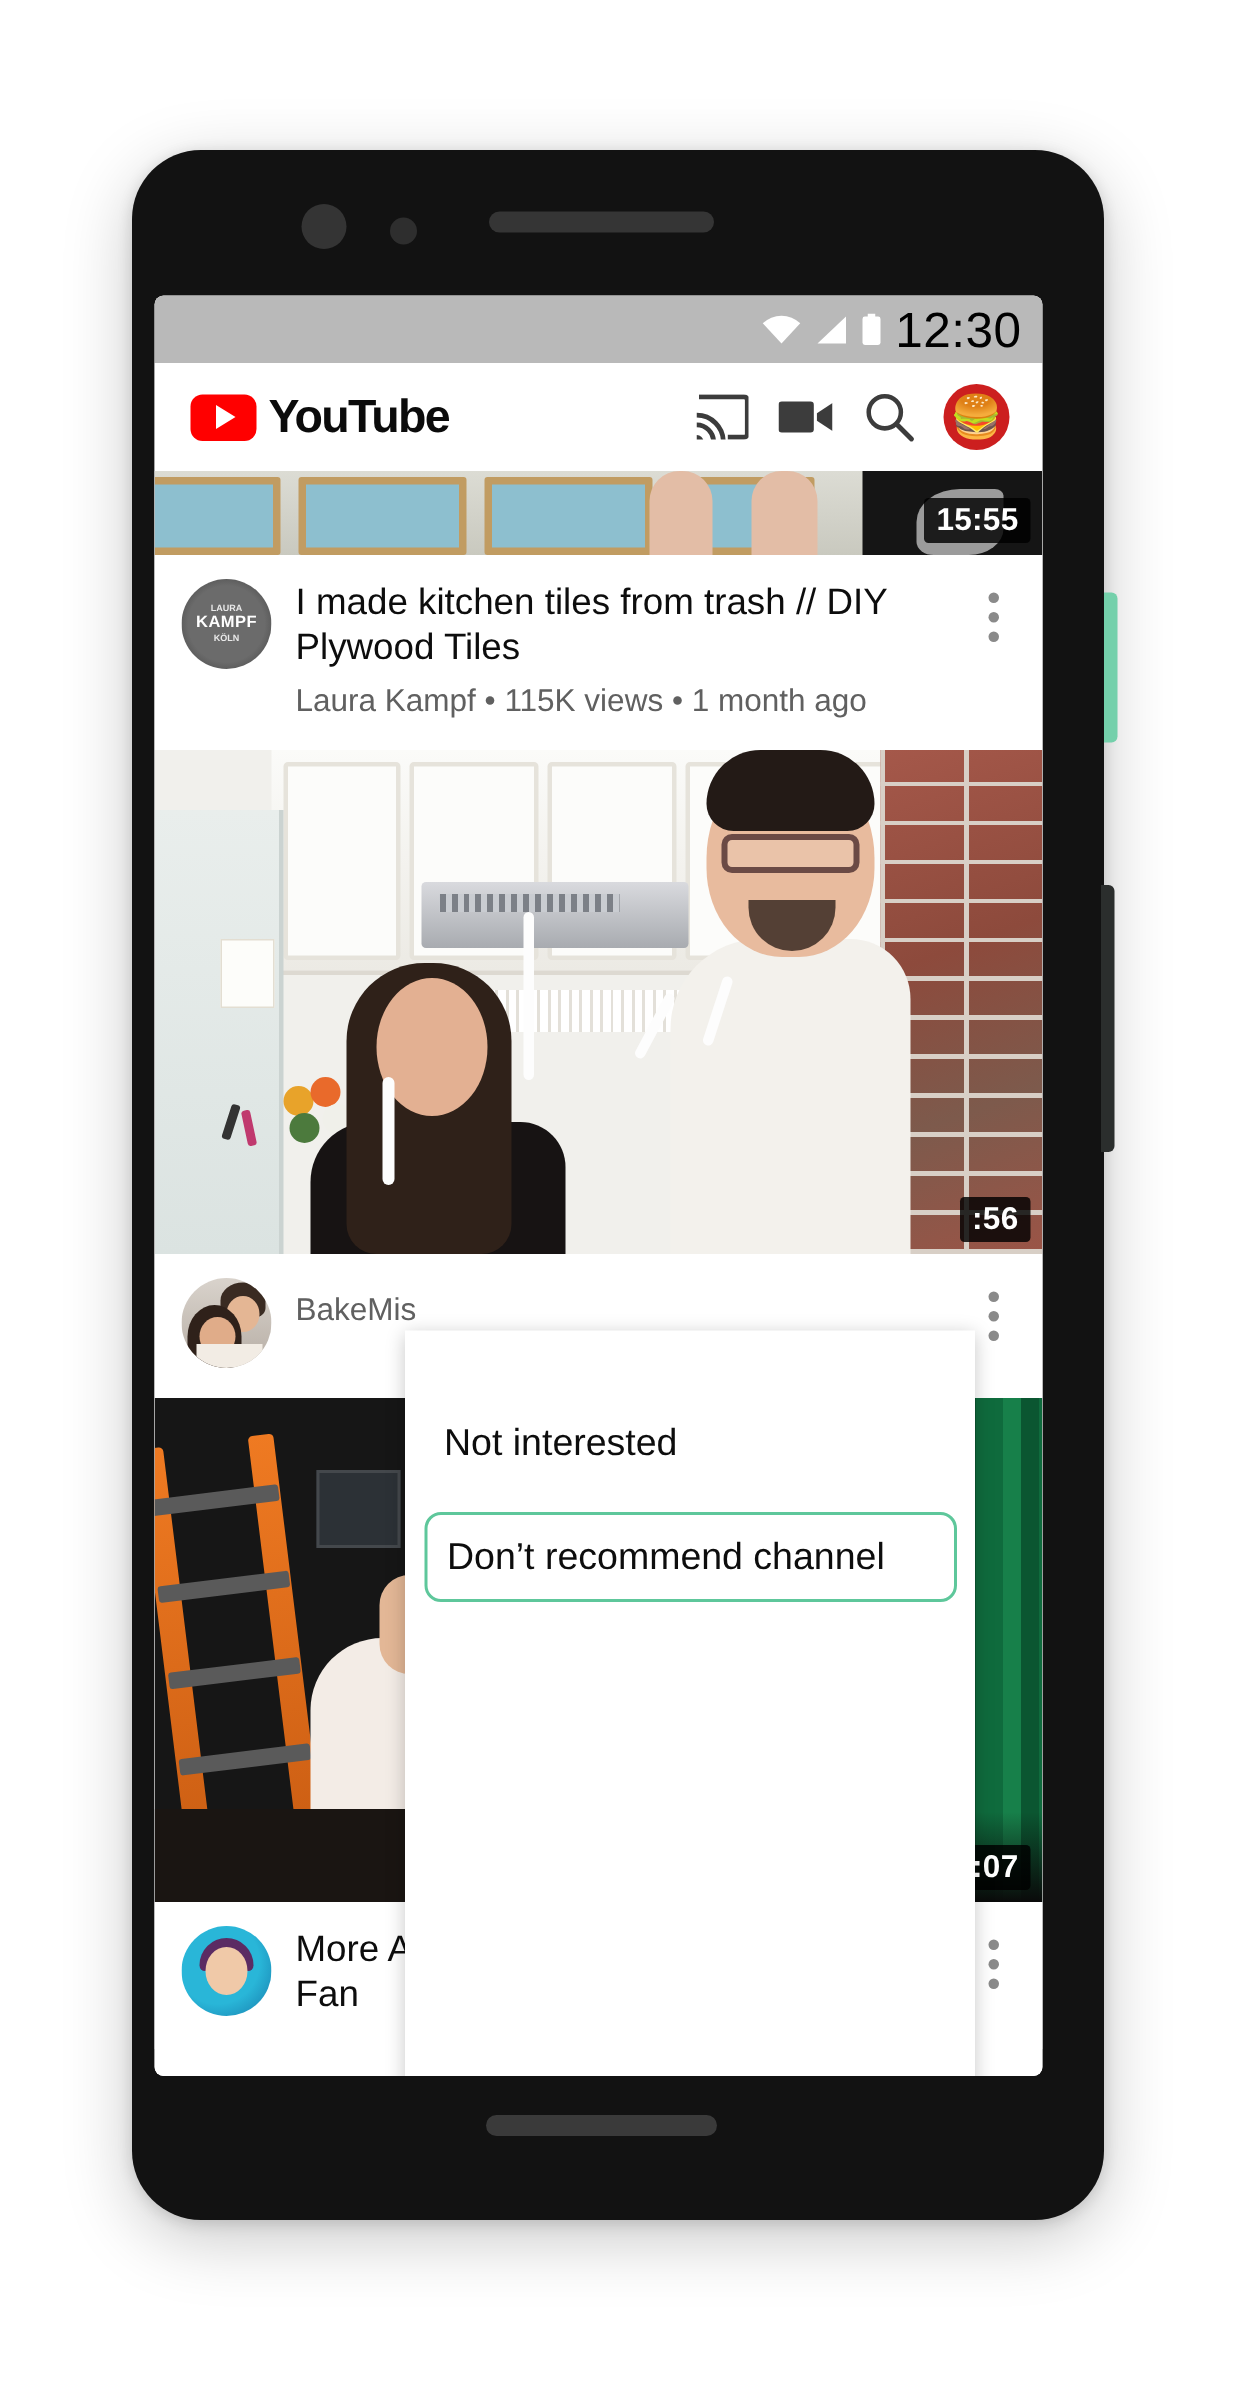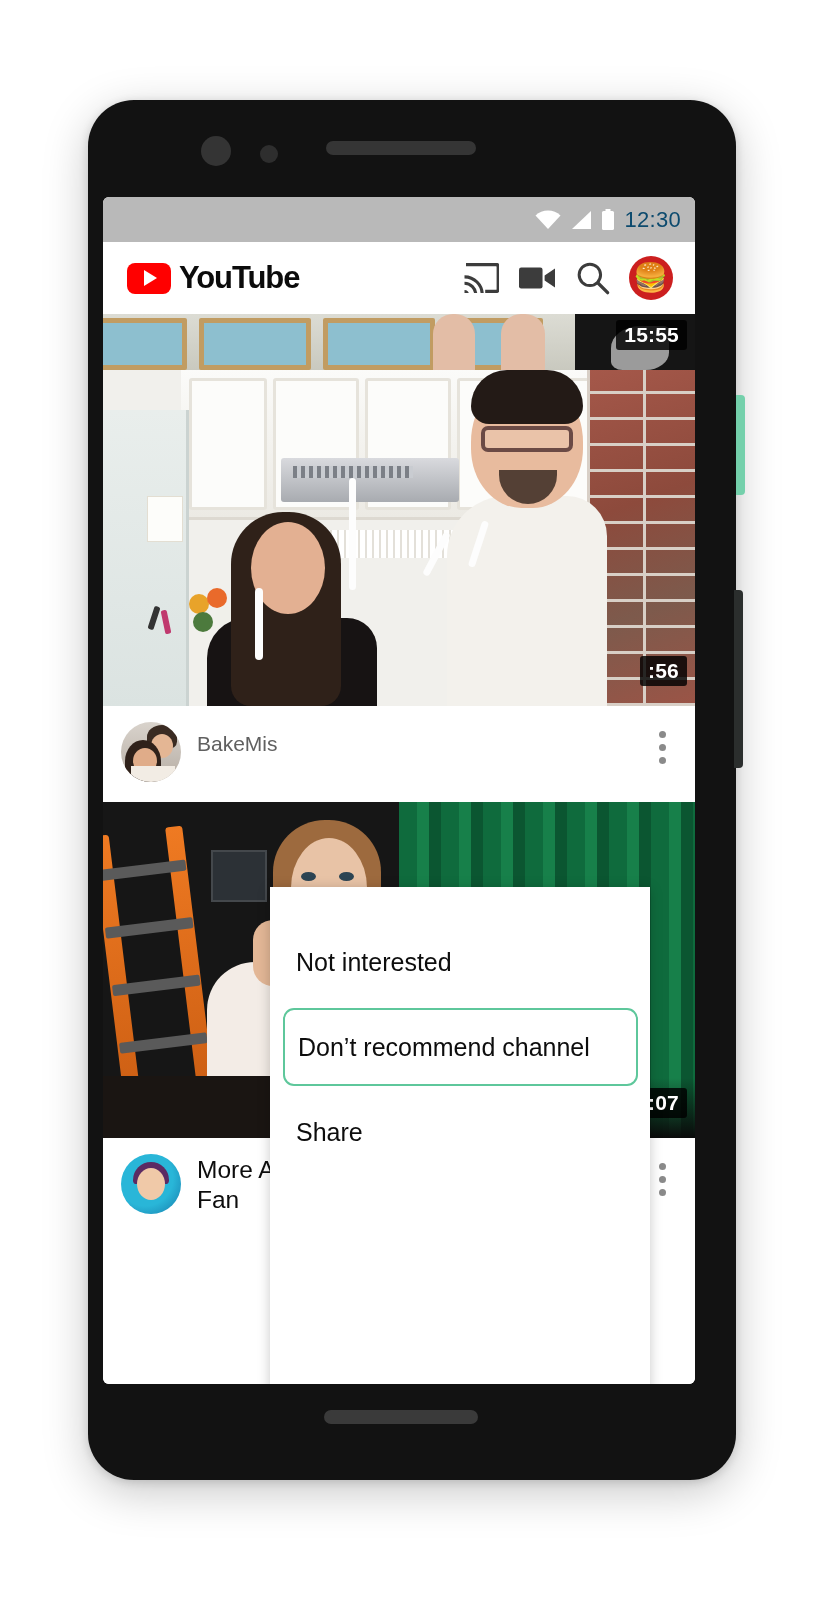--- a/index.html
+++ b/index.html
@@ -72,22 +72,22 @@
     height: 45px;
     background: #b9b9b9;
     display: flex;
     align-items: center;
     justify-content: flex-end;
     padding-right: 14px;
     gap: 9px;
   }
   .sb-icon { display: block; }
   #status-time {
-    color: #0c4a6e;
-    font-size: 22px;
+    color: #000000;
+    font-size: 33px;
     letter-spacing: .3px;
     font-family: "Liberation Sans", sans-serif;
   }
 
   
   #app-bar {
     height: 72px;
     background: #ffffff;
     display: flex;
     align-items: center;
@@ -140,21 +140,21 @@
     overflow: hidden;
     background: #ffffff;
   }
   .video-card { background: #ffffff; }
   .thumb {
     position: relative;
     width: 592px;
     overflow: hidden;
   }
   .duration {
-    position: absolute; right: 8px; bottom: 20px;
+    position: absolute; right: 8px; bottom: 8px;
     background: rgba(0,0,0,0.82);
     color: #ffffff;
     font-size: 21px;
     font-weight: bold;
     padding: 3px 8px;
     border-radius: 3px;
     letter-spacing: .2px;
   }
   .meta {
     display: flex;
@@ -432,21 +432,21 @@
     font-size: 25px;
     color: #0d0d0d;
     background: #ffffff;
   }
   #menu-item-0 { margin-top: 29px; }
   .menu-item.highlight {
     margin: 0 12px 0 13px;
     padding-left: 13px;
     border: 2.5px solid #5ec79b;
     border-radius: 11px;
-    height: 78px;
+    height: 60px;
   }
 
   
 </style>
 </head>
 <body>
 
 <div id="device">
 
   <div id="cam-large"></div>
@@ -520,20 +520,38 @@
             <div class="tile" style="left:-12px;width:96px;"></div>
             <div class="tile" style="left:96px;width:112px;"></div>
             <div class="tile" style="left:220px;width:112px;"></div>
             <div class="tile" style="left:344px;width:96px;"></div>
             <div class="arm" style="left:330px;width:42px;"></div>
             <div class="arm" style="left:398px;width:44px;"></div>
             <div class="torso"></div>
             <div class="logo-blob"></div>
           </div>
           <div class="duration">15:55</div>
+        </div>
+        <div class="meta">
+          <div class="chan-avatar">
+            <div class="av-kampf">
+              <i>LAURA</i>
+              <b>KAMPF</b>
+              <i>KÖLN</i>
+            </div>
+          </div>
+          <div class="meta-text">
+            <div class="v-title">I made kitchen tiles from trash // DIY Plywood Tiles</div>
+            <div class="v-sub">Laura Kampf • 115K views • 1 month ago</div>
+          </div>
+          <div class="kebab">
+            <span></span>
+            <span></span>
+            <span></span>
+          </div>
         </div>
       </div>
 
       <div class="video-card">
         <div class="thumb" id="thumb2">
           <div class="scene">
             <div class="wall"></div>
             <div class="cabinets"></div>
             <div class="cab-door" style="left:86px;width:78px;"></div>
             <div class="cab-door" style="left:170px;width:86px;"></div>
@@ -638,22 +656,19 @@
       </div>
 
       <div id="context-menu">
         <div class="menu-item" id="menu-item-0">
           <span>Not interested</span>
         </div>
         <div class="menu-item highlight">
           <span>Don’t recommend channel</span>
         </div>
         <div class="menu-item">
-          <span>Share</span>
-        </div>
-        <div class="menu-item">
           
         </div>
       </div>
 
     </div>
   </div>
 </div>
 
 </body></html>

